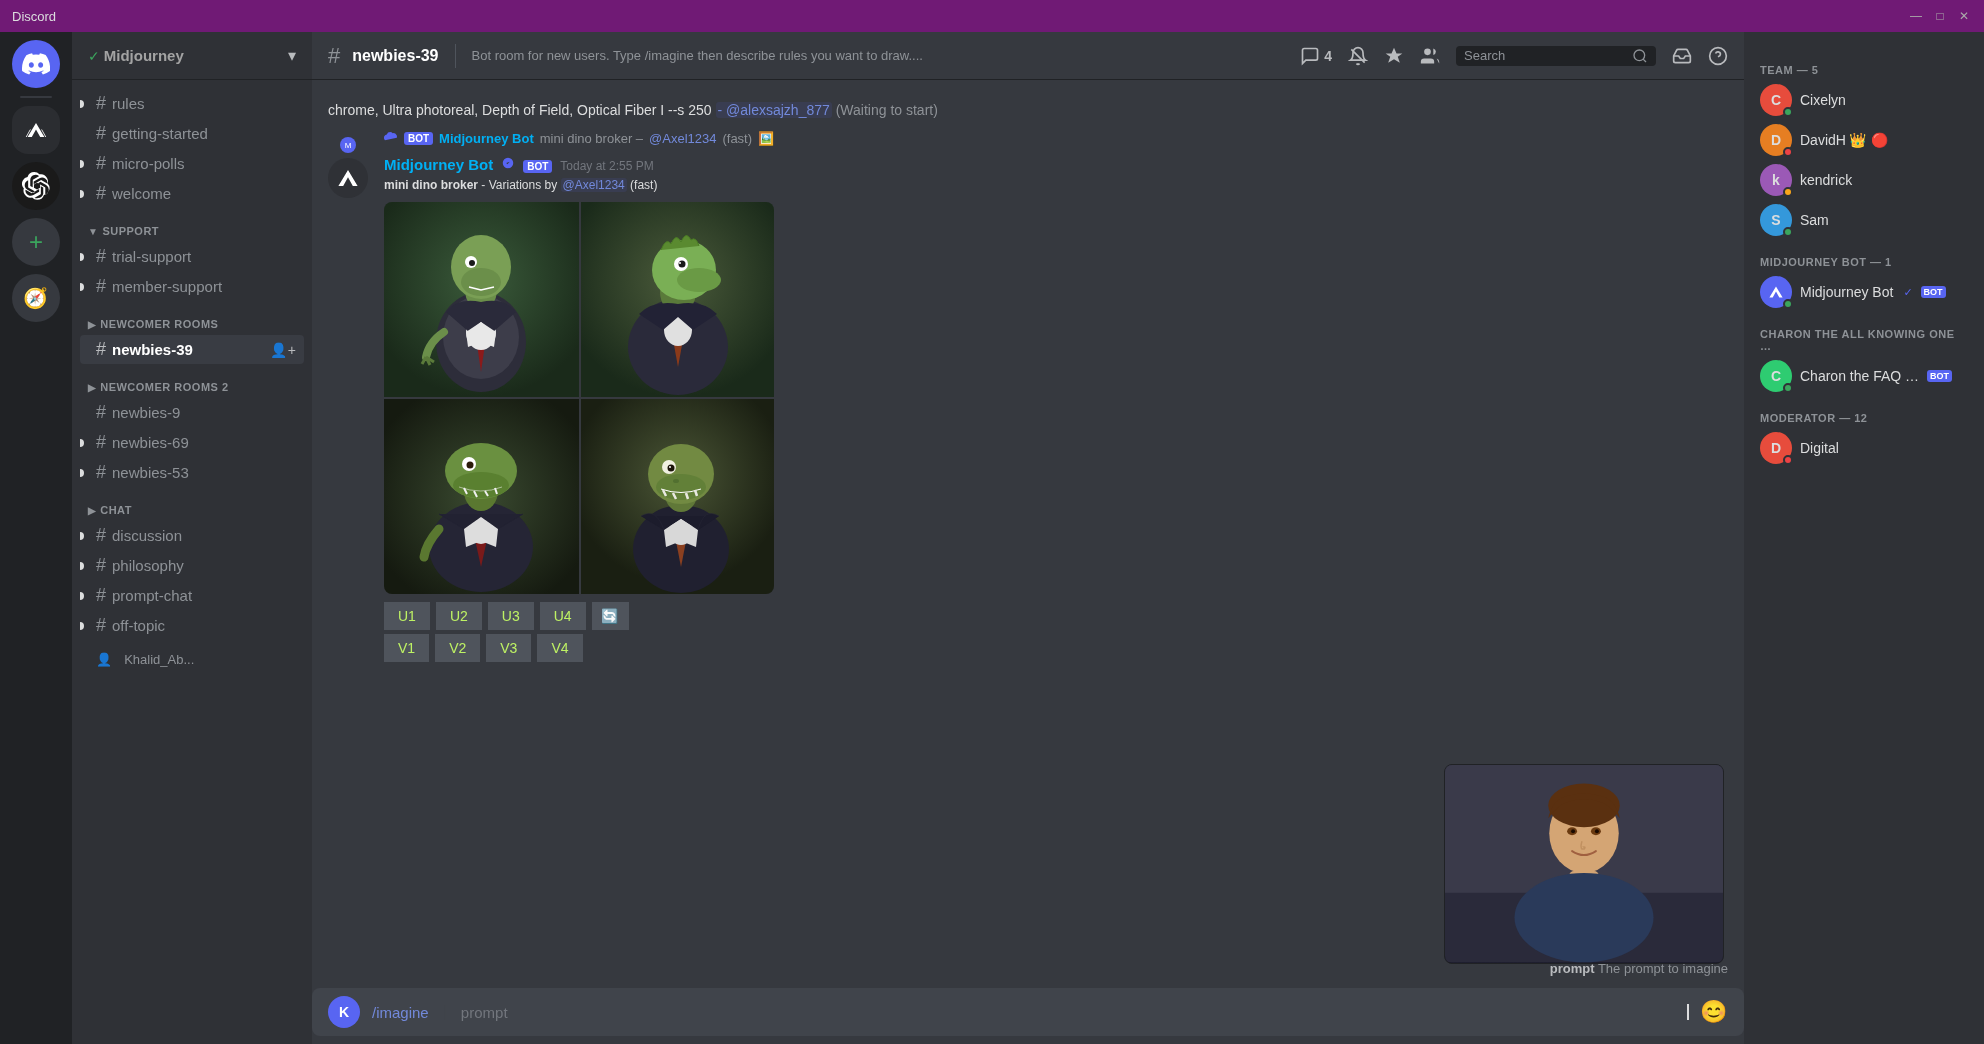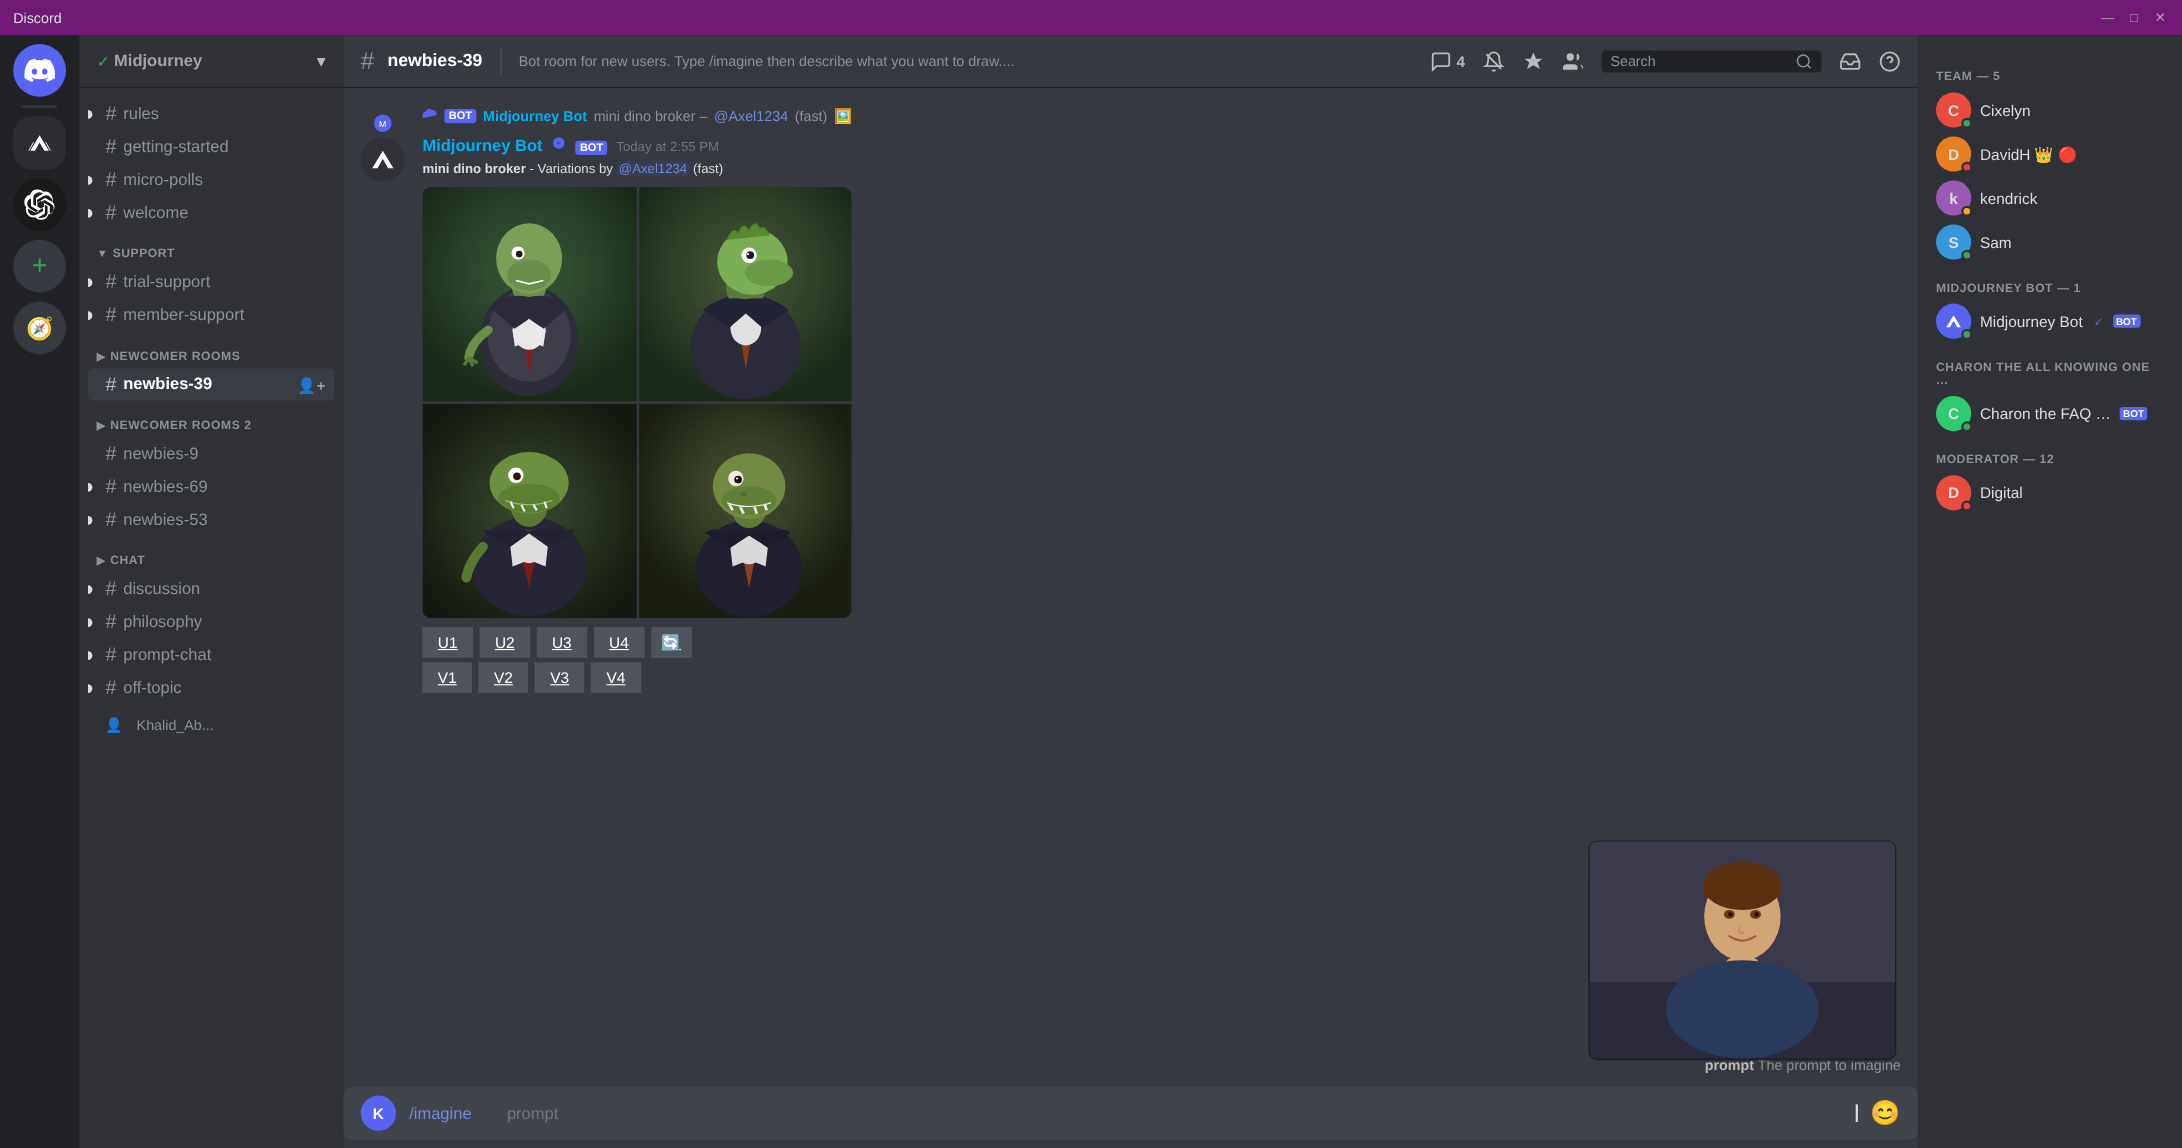--- a/index.html
+++ b/index.html
@@ -375,31 +375,30 @@
 
     
     .action-buttons {
       display: flex;
       gap: 6px;
       flex-wrap: wrap;
       margin: 4px 0;
     }
     .action-btn {
       background: #4f545c;
-      color: #ffffff;
+      color: #bef264;
       border: none;
       border-radius: 0;
       padding: 6px 14px;
       font-size: 14px;
       font-weight: 500;
       cursor: pointer;
       display: flex;
       align-items: center;
       gap: 6px;
-      text-decoration: underline;
     }
     .action-btn.refresh-btn {
       background: #4f545c;
       padding: 6px 10px;
     }
 
     
     .prompt-area {
       padding: 8px 16px 4px;
       flex-shrink: 0;
@@ -694,21 +693,21 @@
     </div>
   </div>
 
   <div class="main-area">
     <div class="main-content">
 
       <div class="channel-header">
         <span class="channel-header-hash">#</span>
         <span class="channel-header-name">newbies-39</span>
         <div class="channel-header-separator"></div>
-        <span class="channel-header-topic">Bot room for new users. Type /imagine then describe what you want to draw....</span>
+        <span class="channel-header-topic">Bot room for new users. Type /imagine then describe rules you want to draw....</span>
         <div class="header-icons">
 
           <div class="header-icon">
             <svg viewBox="0 0 24 24" fill="none" stroke="#b9bbbe" stroke-width="2">
               <path d="M21 15a2 2 0 0 1-2 2H7l-4 4V5a2 2 0 0 1 2-2h14a2 2 0 0 1 2 2z"></path>
             </svg>
             <span class="header-threads-count">4</span>
           </div>
 
           <div class="header-icon">
@@ -754,20 +753,25 @@
               <circle cx="12" cy="12" r="10"></circle>
               <path d="M9.09 9a3 3 0 0 1 5.83 1c0 2-3 3-3 3"></path>
               <line x1="12" y1="17" x2="12.01" y2="17"></line>
             </svg>
           </div>
         </div>
       </div>
 
       <div class="messages-area">
 
+        <div style="padding: 4px 16px 8px; font-size: 14px; color: #dcddde; line-height: 1.5;">
+          <span>chrome, Ultra photoreal, Depth of Field, Optical Fiber I --s 250</span>
+          <span style="color: #7289da; background: rgba(88,101,242,0.1); border-radius: 3px; padding: 0 2px;"> - @alexsajzh_877</span>
+          <span style="color:#8e9297;"> (Waiting to start)</span>
+        </div>
 
         <div style="display:flex; align-items:center; padding: 2px 16px 8px 72px; font-size:13px; color:#8e9297; gap:6px; position:relative;">
           <div style="position:absolute; left:16px; top:0; width:40px; height:32px; display:flex; align-items:center; justify-content:center;">
             <div style="width:16px; height:16px; border-radius:50%; background:#5865f2; display:flex; align-items:center; justify-content:center; font-size:8px; color:#fff;">M</div>
           </div>
           <svg width="14" height="14" viewBox="0 0 41 41" fill="#5865f2">
             <path d="M37.5 16.9a10 10 0 0 0-.86-8.2A10.4 10.4 0 0 0 25.5 3.4a10 10 0 0 0-7.5-3.4 10.4 10.4 0 0 0-9.9 7.2A10 10 0 0 0 1.4 12a10.4 10.4 0 0 0 1.3 12.1z"></path>
           </svg>
           <span class="bot-badge">BOT</span>
           <span style="color:#00b0f4; font-weight:600;">Midjourney Bot</span>

